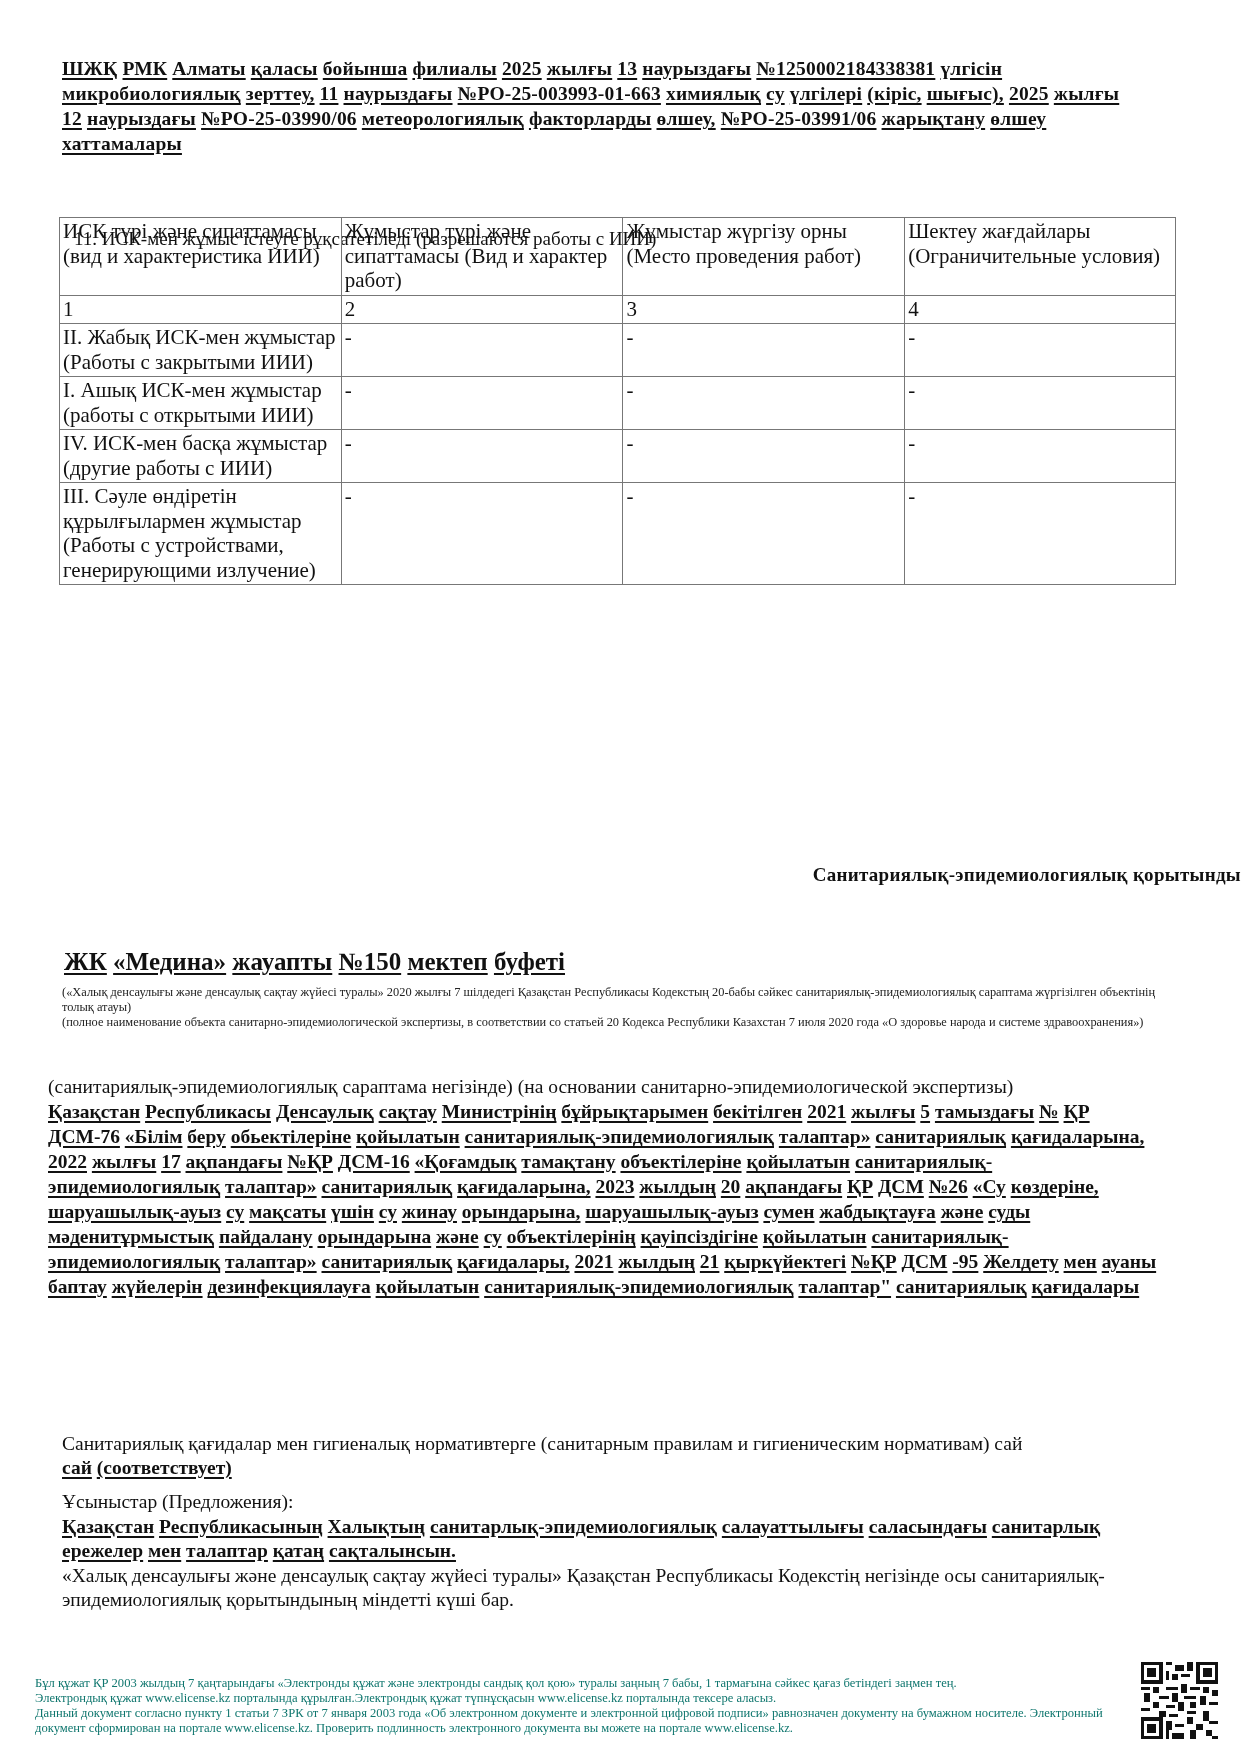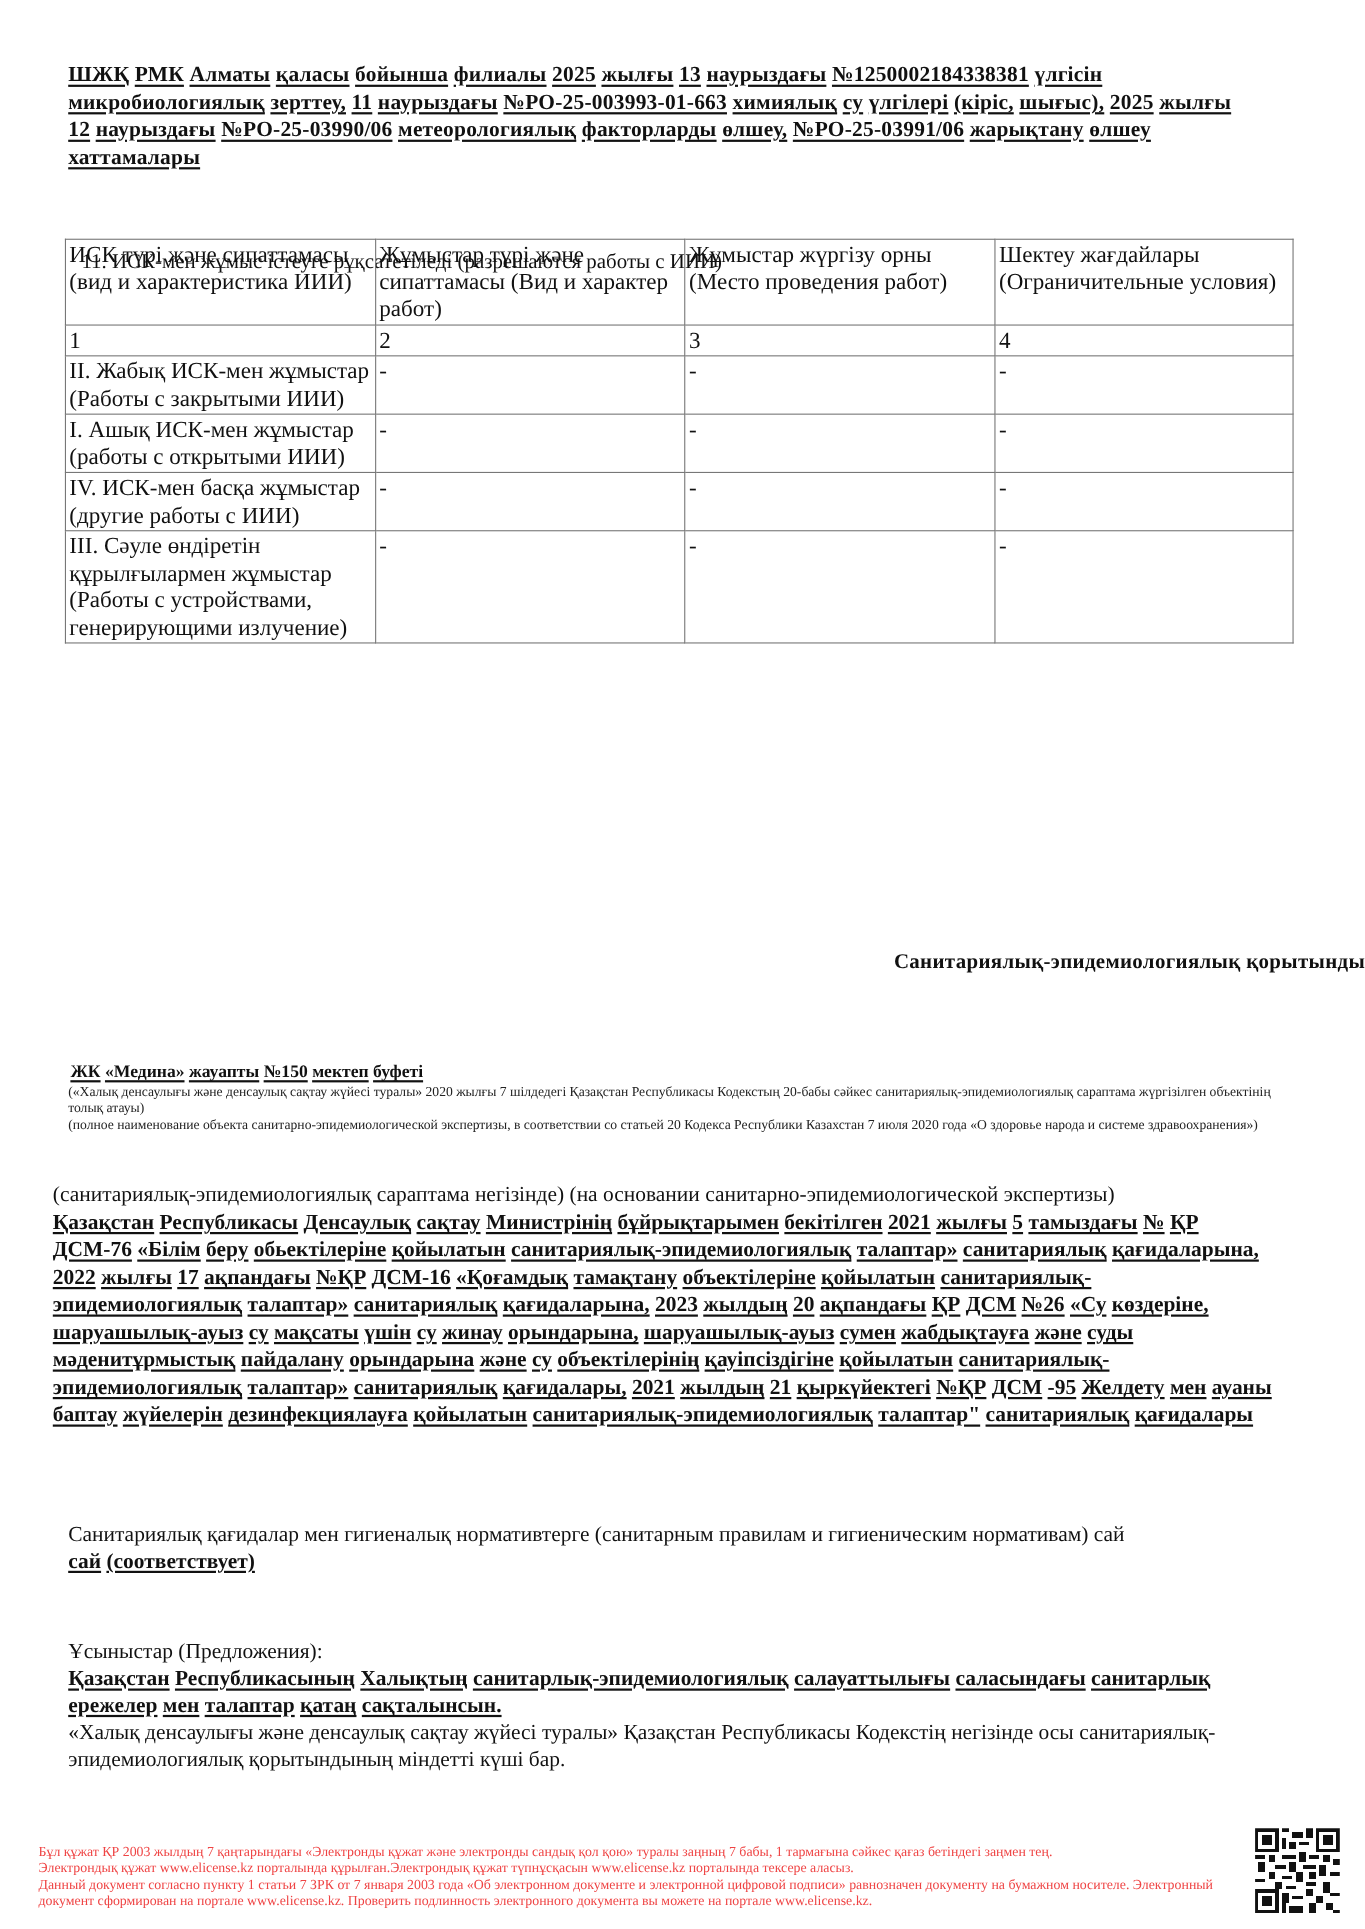--- a/index.html
+++ b/index.html
@@ -25,42 +25,42 @@
   }
   table.isk col.c1 { width: 282px; }
   table.isk col.c2 { width: 282px; }
   table.isk col.c3 { width: 282px; }
   table.isk col.c4 { width: 271px; }
   .conclusion-title {
     position: absolute; left: 0; width: 1241px; top: 862px; text-align: right;
     font-size: 19px; line-height: 25px; font-weight: bold; letter-spacing: 0.3px;
   }
   .object-name {
-    position: absolute; left: 64px; top: 949px; font-size: 16px; line-height: 26px; margin-top: 13px;
+    position: absolute; left: 64px; top: 949px; font-size: 25px; line-height: 26px;
   }
   .object-notes {
     position: absolute; left: 62px; top: 985px; width: 1120px;
     font-size: 12.4px; line-height: 15px; color: #222;
   }
   .basis-block {
     position: absolute; left: 48px; top: 1075px; width: 1110px;
     font-size: 19.5px; line-height: 25px;
   }
   .basis-label { font-size: 19.5px; line-height: 24px; }
   .compliance {
-    position: absolute; left: 62px; top: 1384px; width: 1110px;
+    position: absolute; left: 62px; top: 1432px; width: 1110px;
     font-size: 19.5px; line-height: 24px;
   }
   .proposals {
     position: absolute; left: 62px; top: 1490px; width: 1110px;
     font-size: 19.5px; line-height: 24.5px;
   }
   .footer-note {
     position: absolute; left: 35px; top: 1676px; width: 1080px;
-    font-size: 12.6px; line-height: 15px; color: #ef4444;
+    font-size: 12.6px; line-height: 15px; color: #0f766e;
   }
   .qr {
     position: absolute; left: 1141px; top: 1662px; width: 77px; height: 77px;
   }
 </style>
 </head>
 <body>
 
 <div class="top-protocols bi"><span class="w">ШЖҚ</span> <span class="w">РМК</span> <span class="w">Алматы</span> <span class="w">қаласы</span> <span class="w">бойынша</span> <span class="w">филиалы</span> <span class="w">2025</span> <span class="w">жылғы</span> <span class="w">13</span> <span class="w">наурыздағы</span> <span class="w">№1250002184338381</span> <span class="w">үлгісін</span> <span class="w">микробиологиялық</span> <span class="w">зерттеу,</span> <span class="w">11</span> <span class="w">наурыздағы</span> <span class="w">№РО-25-003993-01-663</span> <span class="w">химиялық</span> <span class="w">су</span> <span class="w">үлгілері</span> <span class="w">(кіріс,</span> <span class="w">шығыс),</span> <span class="w">2025</span> <span class="w">жылғы</span> <span class="w">12</span> <span class="w">наурыздағы</span> <span class="w">№РО-25-03990/06</span> <span class="w">метеорологиялық</span> <span class="w">факторларды</span> <span class="w">өлшеу,</span> <span class="w">№РО-25-03991/06</span> <span class="w">жарықтану</span> <span class="w">өлшеу</span> <span class="w">хаттамалары</span></div>
 

